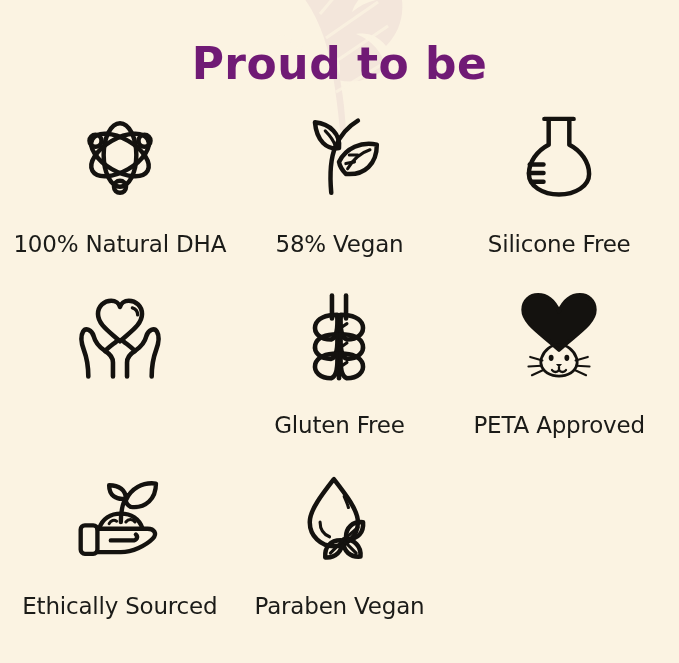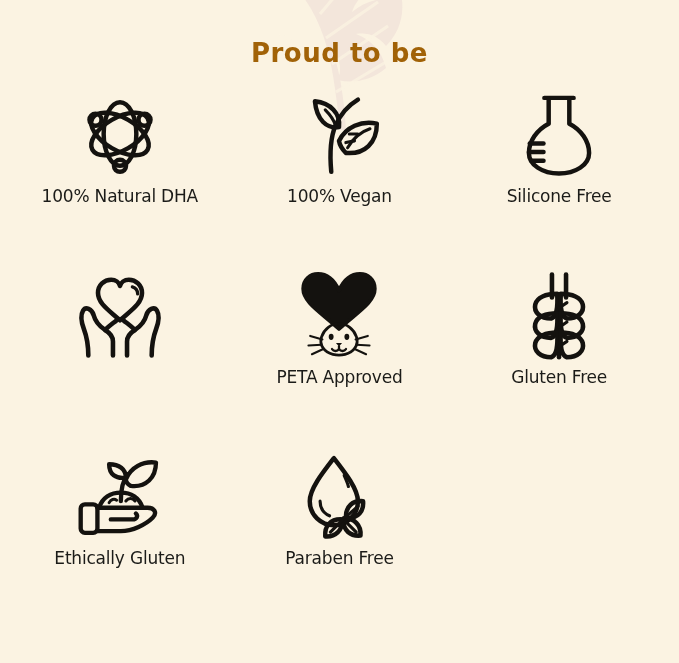--- a/index.html
+++ b/index.html
@@ -28,24 +28,24 @@
     pointer-events: none;
     z-index: 0;
   }
 
   
   #title {
     position: relative;
     z-index: 2;
     text-align: center;
     margin-top: 38px;
-    font-size: 26px;
+    font-size: 44px;
     font-weight: 700;
     letter-spacing: 0.5px;
-    color: #a16207;
+    color: #701a75;
     font-family: "DejaVu Sans", sans-serif;
   }
 
   
   #grid {
     position: relative;
     z-index: 2;
     margin-top: 18px;
     display: grid;
     grid-template-columns: repeat(3, 1fr);
@@ -66,22 +66,22 @@
     align-items: center;
     justify-content: center;
   }
 
   .badge-icon svg {
     display: block;
     overflow: visible;
   }
 
   .badge-label {
-    margin-top: 4px;
-    font-size: 17px;
+    margin-top: 28px;
+    font-size: 23px;
     color: #1B1B18;
     text-align: center;
     white-space: nowrap;
     font-family: "DejaVu Sans", sans-serif;
     letter-spacing: -0.2px;
   }
 
   .ln {
     fill: none;
     stroke: #14120F;
@@ -144,21 +144,21 @@
           <path d="M50 58 C58 42 76 34 94 38 C94 60 80 74 58 72 C54 68 51 64 50 58 Z"></path>
         </g>
         <g class="ln ln-thin">
           <path d="M34 22 C40 28 44 34 46 40"></path>
           <path d="M86 44 C74 48 66 56 60 66"></path>
           <path d="M72 50 L62 50"></path>
           <path d="M68 58 L58 60"></path>
         </g>
       </svg>
     </div>
-    <div class="badge-label">100% Vegan</div>
+    <div class="badge-label">58% Vegan</div>
   </div>
 
   <div class="badge">
     <div class="badge-icon">
       <svg width="86" height="86" viewBox="0 0 100 100" xmlns="http://www.w3.org/2000/svg">
         <g class="ln">
           <path d="M33 8 L67 8"></path>
           <path d="M38 9 L38 38 C24 45 15 59 15 72 C15 86 31 96 50 96
                    C69 96 85 86 85 72 C85 59 76 45 62 38 L62 9"></path>
         </g>
@@ -187,20 +187,49 @@
                    C18 43 11 40 8 45 C5 50 6 58 9 66 C12 74 14 82 14 96"></path>
           <path d="M58 96 L58 80 C58 74 62 70 67 67 C73 63 78 58 80 50
                    C82 43 89 40 92 45 C95 50 94 58 91 66 C88 74 86 82 86 96"></path>
           <path d="M33 67 C38 62 44 58 46 56"></path>
           <path d="M67 67 C62 62 56 58 54 56"></path>
         </g>
       </svg>
     </div>
   </div>
 
+
+  <div class="badge">
+    <div class="badge-icon">
+      <svg width="80" height="88" viewBox="0 0 90 100" xmlns="http://www.w3.org/2000/svg">
+        <g class="ln">
+          <path d="M45 30 L45 98"></path>
+          <path d="M37 4 L37 30"></path>
+          <path d="M53 4 L53 30"></path>
+        </g>
+        <g class="ln">
+
+          <path d="M43 26 C30 26 20 30 18 38 C16 47 24 54 36 54 C42 52 44 44 43 26 Z"></path>
+          <path d="M47 26 C60 26 70 30 72 38 C74 47 66 54 54 54 C48 52 46 44 47 26 Z"></path>
+
+          <path d="M43 48 C30 48 20 52 18 60 C16 69 24 76 36 76 C42 74 44 66 43 48 Z"></path>
+          <path d="M47 48 C60 48 70 52 72 60 C74 69 66 76 54 76 C48 74 46 66 47 48 Z"></path>
+
+          <path d="M43 70 C30 70 20 74 18 82 C16 91 24 98 36 98 C42 96 44 88 43 70 Z"></path>
+          <path d="M47 70 C60 70 70 74 72 82 C74 91 66 98 54 98 C48 96 46 88 47 70 Z"></path>
+        </g>
+        <g class="ln ln-thin">
+          <path d="M45 42 L54 36"></path>
+          <path d="M45 64 L54 58"></path>
+          <path d="M45 86 L54 80"></path>
+        </g>
+      </svg>
+    </div>
+    <div class="badge-label">Gluten Free</div>
+  </div>
 
   <div class="badge">
     <div class="badge-icon">
       <svg width="96" height="92" viewBox="0 0 110 100" xmlns="http://www.w3.org/2000/svg">
 
         <path class="fl" d="M55 66 C36 48 14 36 14 20 C14 9 22 3 31 3 C42 3 50 11 55 22
                  C60 11 68 3 79 3 C88 3 96 9 96 20 C96 36 74 48 55 66 Z"></path>
         <path class="ln" style="stroke-width:4.4" d="M55 66 C36 48 14 36 14 20 C14 9 22 3 31 3 C42 3 50 11 55 22
                  C60 11 68 3 79 3 C88 3 96 9 96 20 C96 36 74 48 55 66 Z"></path>
 
@@ -226,49 +255,20 @@
           <path d="M75 84 L90 85"></path>
           <path d="M73 89 L86 95"></path>
         </g>
       </svg>
     </div>
     <div class="badge-label">PETA Approved</div>
   </div>
 
   <div class="badge">
     <div class="badge-icon">
-      <svg width="80" height="88" viewBox="0 0 90 100" xmlns="http://www.w3.org/2000/svg">
-        <g class="ln">
-          <path d="M45 30 L45 98"></path>
-          <path d="M37 4 L37 30"></path>
-          <path d="M53 4 L53 30"></path>
-        </g>
-        <g class="ln">
-
-          <path d="M43 26 C30 26 20 30 18 38 C16 47 24 54 36 54 C42 52 44 44 43 26 Z"></path>
-          <path d="M47 26 C60 26 70 30 72 38 C74 47 66 54 54 54 C48 52 46 44 47 26 Z"></path>
-
-          <path d="M43 48 C30 48 20 52 18 60 C16 69 24 76 36 76 C42 74 44 66 43 48 Z"></path>
-          <path d="M47 48 C60 48 70 52 72 60 C74 69 66 76 54 76 C48 74 46 66 47 48 Z"></path>
-
-          <path d="M43 70 C30 70 20 74 18 82 C16 91 24 98 36 98 C42 96 44 88 43 70 Z"></path>
-          <path d="M47 70 C60 70 70 74 72 82 C74 91 66 98 54 98 C48 96 46 88 47 70 Z"></path>
-        </g>
-        <g class="ln ln-thin">
-          <path d="M45 42 L54 36"></path>
-          <path d="M45 64 L54 58"></path>
-          <path d="M45 86 L54 80"></path>
-        </g>
-      </svg>
-    </div>
-    <div class="badge-label">Gluten Free</div>
-  </div>
-
-  <div class="badge">
-    <div class="badge-icon">
       <svg width="92" height="84" viewBox="0 0 110 100" xmlns="http://www.w3.org/2000/svg">
         <g class="ln">
 
           <path d="M56 56 C56 42 58 32 64 24"></path>
 
           <path d="M42 12 C54 12 62 18 62 28 C50 30 42 24 42 12 Z"></path>
 
           <path d="M62 30 C68 16 82 8 98 10 C98 28 86 40 68 38 C64 36 62 34 62 30 Z"></path>
         </g>
 
@@ -280,21 +280,21 @@
           <path d="M62 56 C65 52 70 52 73 56"></path>
         </g>
 
         <g class="ln">
           <path d="M28 64 L88 64 C96 64 100 70 94 76 C86 84 70 92 56 92 L28 92"></path>
           <path d="M44 78 L70 78 C75 78 77 74 74 71"></path>
           <rect x="8" y="60" width="20" height="34" rx="5"></rect>
         </g>
       </svg>
     </div>
-    <div class="badge-label">Ethically Gluten</div>
+    <div class="badge-label">Ethically Sourced</div>
   </div>
 
   <div class="badge">
     <div class="badge-icon">
       <svg width="86" height="88" viewBox="0 0 100 100" xmlns="http://www.w3.org/2000/svg">
         <g class="ln">
           <path d="M44 6 C30 24 16 42 16 56 C16 72 29 84 44 84 C59 84 72 72 72 56
                    C72 42 58 24 44 6 Z"></path>
         </g>
         <g class="ln ln-thin">
@@ -307,16 +307,16 @@
           <path d="M56 76 C68 76 76 84 75 96 C63 97 55 90 55 78 C55 77 55 76 56 76 Z"></path>
           <path d="M54 78 C54 90 46 98 34 97 C33 85 40 77 52 77 C53 77 54 77 54 78 Z"></path>
         </g>
         <g class="ln ln-thin">
           <path d="M56 76 L72 62"></path>
           <path d="M56 78 L70 92"></path>
           <path d="M54 78 L40 92"></path>
         </g>
       </svg>
     </div>
-    <div class="badge-label">Paraben Free</div>
+    <div class="badge-label">Paraben Vegan</div>
   </div>
 
 </div>
 
 </body></html>

